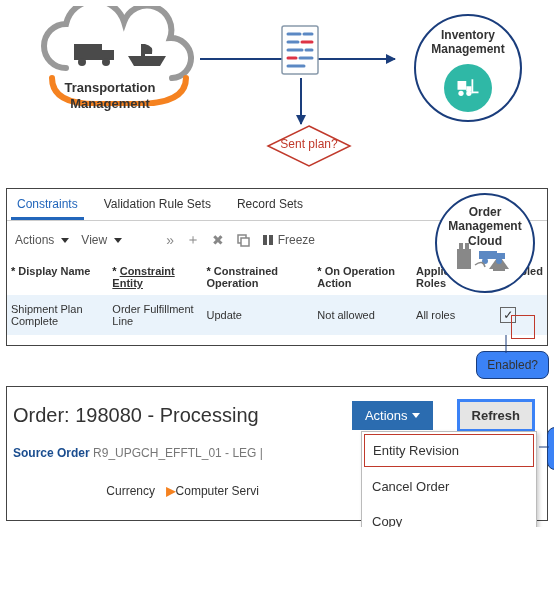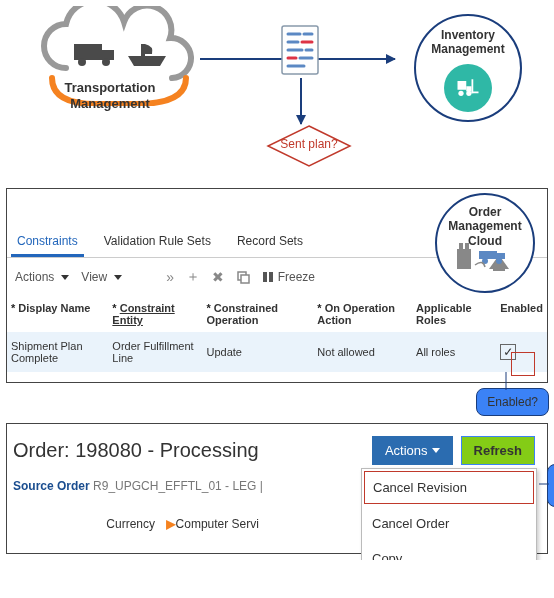--- a/index.html
+++ b/index.html
@@ -18,21 +18,21 @@
   .inv-icon { position: absolute; left: 36px; top: 56px; width: 48px; height: 48px; border-radius: 50%; background: #2fb8a6; display: flex; align-items: center; justify-content: center; }
   .diamond { position: absolute; left: 266px; top: 124px; width: 86px; height: 44px; }
   .diamond svg { width: 100%; height: 100%; }
   .diamond-label { position: absolute; left: 10px; top: 13px; width: 66px; text-align: center; font-size: 12px; color: #c0392b; }
   .vline1 { position: absolute; left: 300px; top: 78px; width: 2px; height: 46px; background: #1a3d7c; }
   .vline1::after { content: ""; position: absolute; left: -4px; bottom: -1px; border-top: 10px solid #1a3d7c; border-left: 5px solid transparent; border-right: 5px solid transparent; }
 
   
   .panel2 { margin: 8px 6px 0 6px; border: 1px solid #444; position: relative; background: #fff; padding: 4px 0 10px 0; }
   .panel2 h2 { font-size: 18px; font-weight: normal; color: #222; padding: 6px 10px 8px 8px; }
-  .tabs { display: flex; border-bottom: 1px solid #ccc; padding-left: 4px; gap: 14px; margin-top: 37px; }
+  .tabs { display: flex; border-bottom: 1px solid #ccc; padding-left: 4px; gap: 14px; }
   .tab { padding: 4px 6px 6px 6px; font-size: 12px; color: #333; cursor: pointer; }
   .tab.active { color: #2266bb; border-bottom: 3px solid #2266bb; font-weight: normal; }
   .toolbar2 { display: flex; align-items: center; gap: 12px; padding: 10px 8px 10px 8px; color: #555; }
   .toolbar2 .tbtn { display: inline-flex; align-items: center; gap: 4px; font-size: 12px; cursor: pointer; }
   .toolbar2 .caret::after { content: ""; display: inline-block; border-top: 5px solid #333; border-left: 4px solid transparent; border-right: 4px solid transparent; margin-left: 3px; }
   .toolbar2 .icon { color: #888; font-size: 14px; }
   .tbl { width: 100%; border-collapse: collapse; font-size: 11px; }
   .tbl th { text-align: left; font-weight: bold; padding: 6px 4px; vertical-align: top; }
   .tbl th .ast { color: #222; }
   .tbl th.underline span.u { text-decoration: underline; }
@@ -47,21 +47,21 @@
   .callout1 { position: absolute; right: -2px; bottom: -34px; }
   .callout-box { border: 1px solid #1a3d7c; border-radius: 8px; padding: 6px 10px; background: #3b82f6; font-size: 12px; }
 
   
   .panel3 { margin: 40px 6px 6px 6px; border: 1px solid #444; position: relative; background: #fff; padding: 8px 8px 18px 2px; }
   .order-head { display: flex; align-items: center; justify-content: space-between; padding: 4px 4px; }
   .order-title { font-size: 20px; font-weight: normal; }
   .order-btns { display: flex; gap: 8px; align-items: center; }
   .btn-actions { background: #2b6cb0; color: #fff; padding: 6px 12px; border: 1px solid #2b6cb0; font-size: 13px; display: inline-flex; align-items: center; gap: 4px; cursor: pointer; }
   .btn-actions .caret2 { display: inline-block; border-top: 5px solid #fff; border-left: 4px solid transparent; border-right: 4px solid transparent; }
-  .btn-refresh { background: #84cc16; border: 1px solid #3b82f6; padding: 6px 12px; font-size: 13px; cursor: pointer; font-weight: bold; color: #333; }
+  .btn-refresh { background: #e5e5e5; border: 3px solid #3b82f6; padding: 6px 12px; font-size: 13px; cursor: pointer; font-weight: bold; color: #333; margin-left: 16px; }
   .src-line { padding: 10px 4px; font-size: 12px; font-weight: bold; color: #1a4d8f; }
   .src-line .val { color: #777; font-weight: normal; }
   .cust-line { padding: 14px 4px 4px 4px; }
   .cust-line .lbl { color: #333; font-size: 12px; display: inline-block; width: 150px; text-align: right; padding-right: 8px; }
   .cust-line .orange { color: #f58220; font-weight: bold; }
   .dropdown3 { position: absolute; right: 10px; top: 44px; width: 176px; background: #fff; border: 1px solid #bbb; box-shadow: 2px 2px 4px rgba(0,0,0,0.2); }
   .dropdown3 .mi { padding: 10px 10px; font-size: 13px; cursor: pointer; }
   .dropdown3 .mi.redbox { border: 1px solid #c0392b; margin: 2px; padding: 8px 8px; }
   .callout2 { position: absolute; right: -54px; top: 40px; width: 54px; }
   .callout2 .callout-box { font-size: 12px; line-height: 1.2; }
@@ -240,21 +240,21 @@
     <span>Source Order</span>
     <span class="val">R9_UPGCH_EFFTL_01 - LEG |</span>
   </div>
 
   <div class="cust-line">
     <span class="lbl">Currency</span>
     <span class="orange">▶</span><span>Computer Servi</span>
   </div>
 
   <div class="dropdown3">
-    <div class="mi redbox">Cancel Revision</div>
+    <div class="mi redbox">Entity Revision</div>
     <div class="mi">Cancel Order</div>
     <div class="mi">Copy</div>
     <div class="mi">View Currency Details</div>
   </div>
 
   <div class="callout2">
     <svg width="10" height="12" style="position:absolute; left:-8px; top:14px;">
         <line x1="0" y1="6" x2="10" y2="6" stroke="#1a3d7c"></line>
       </svg>
     <div class="callout-box">Not allowed.</div>

